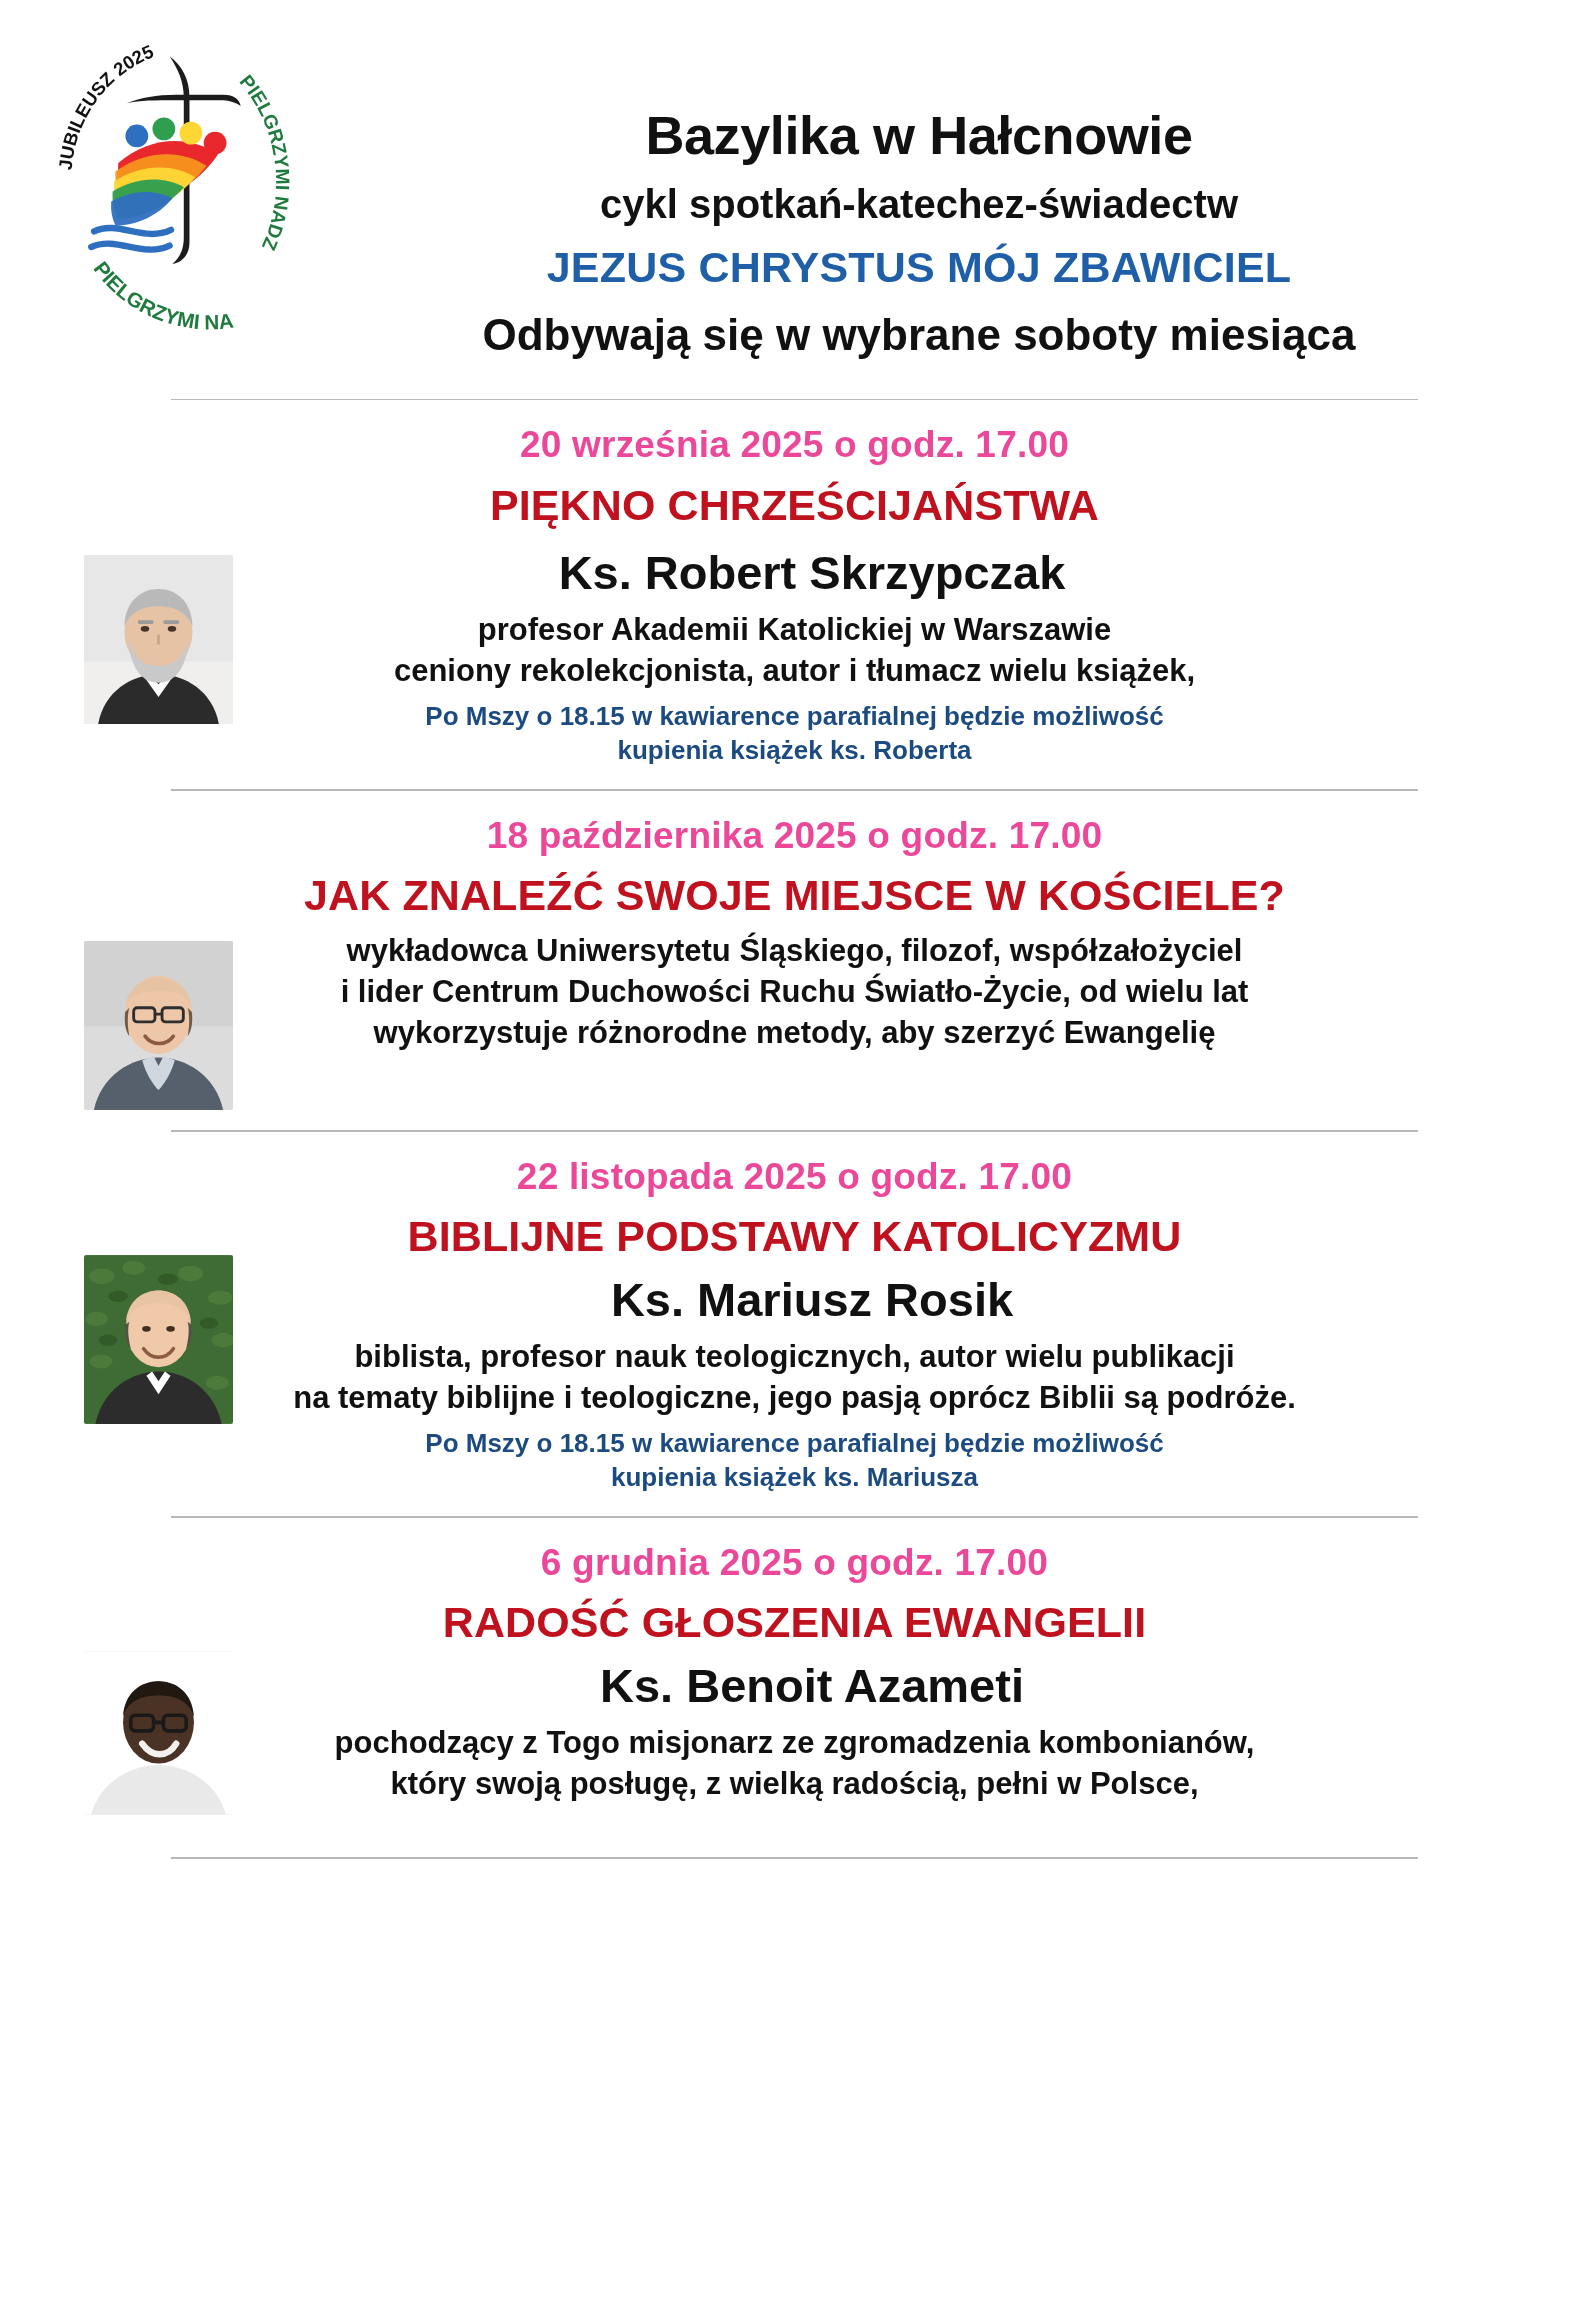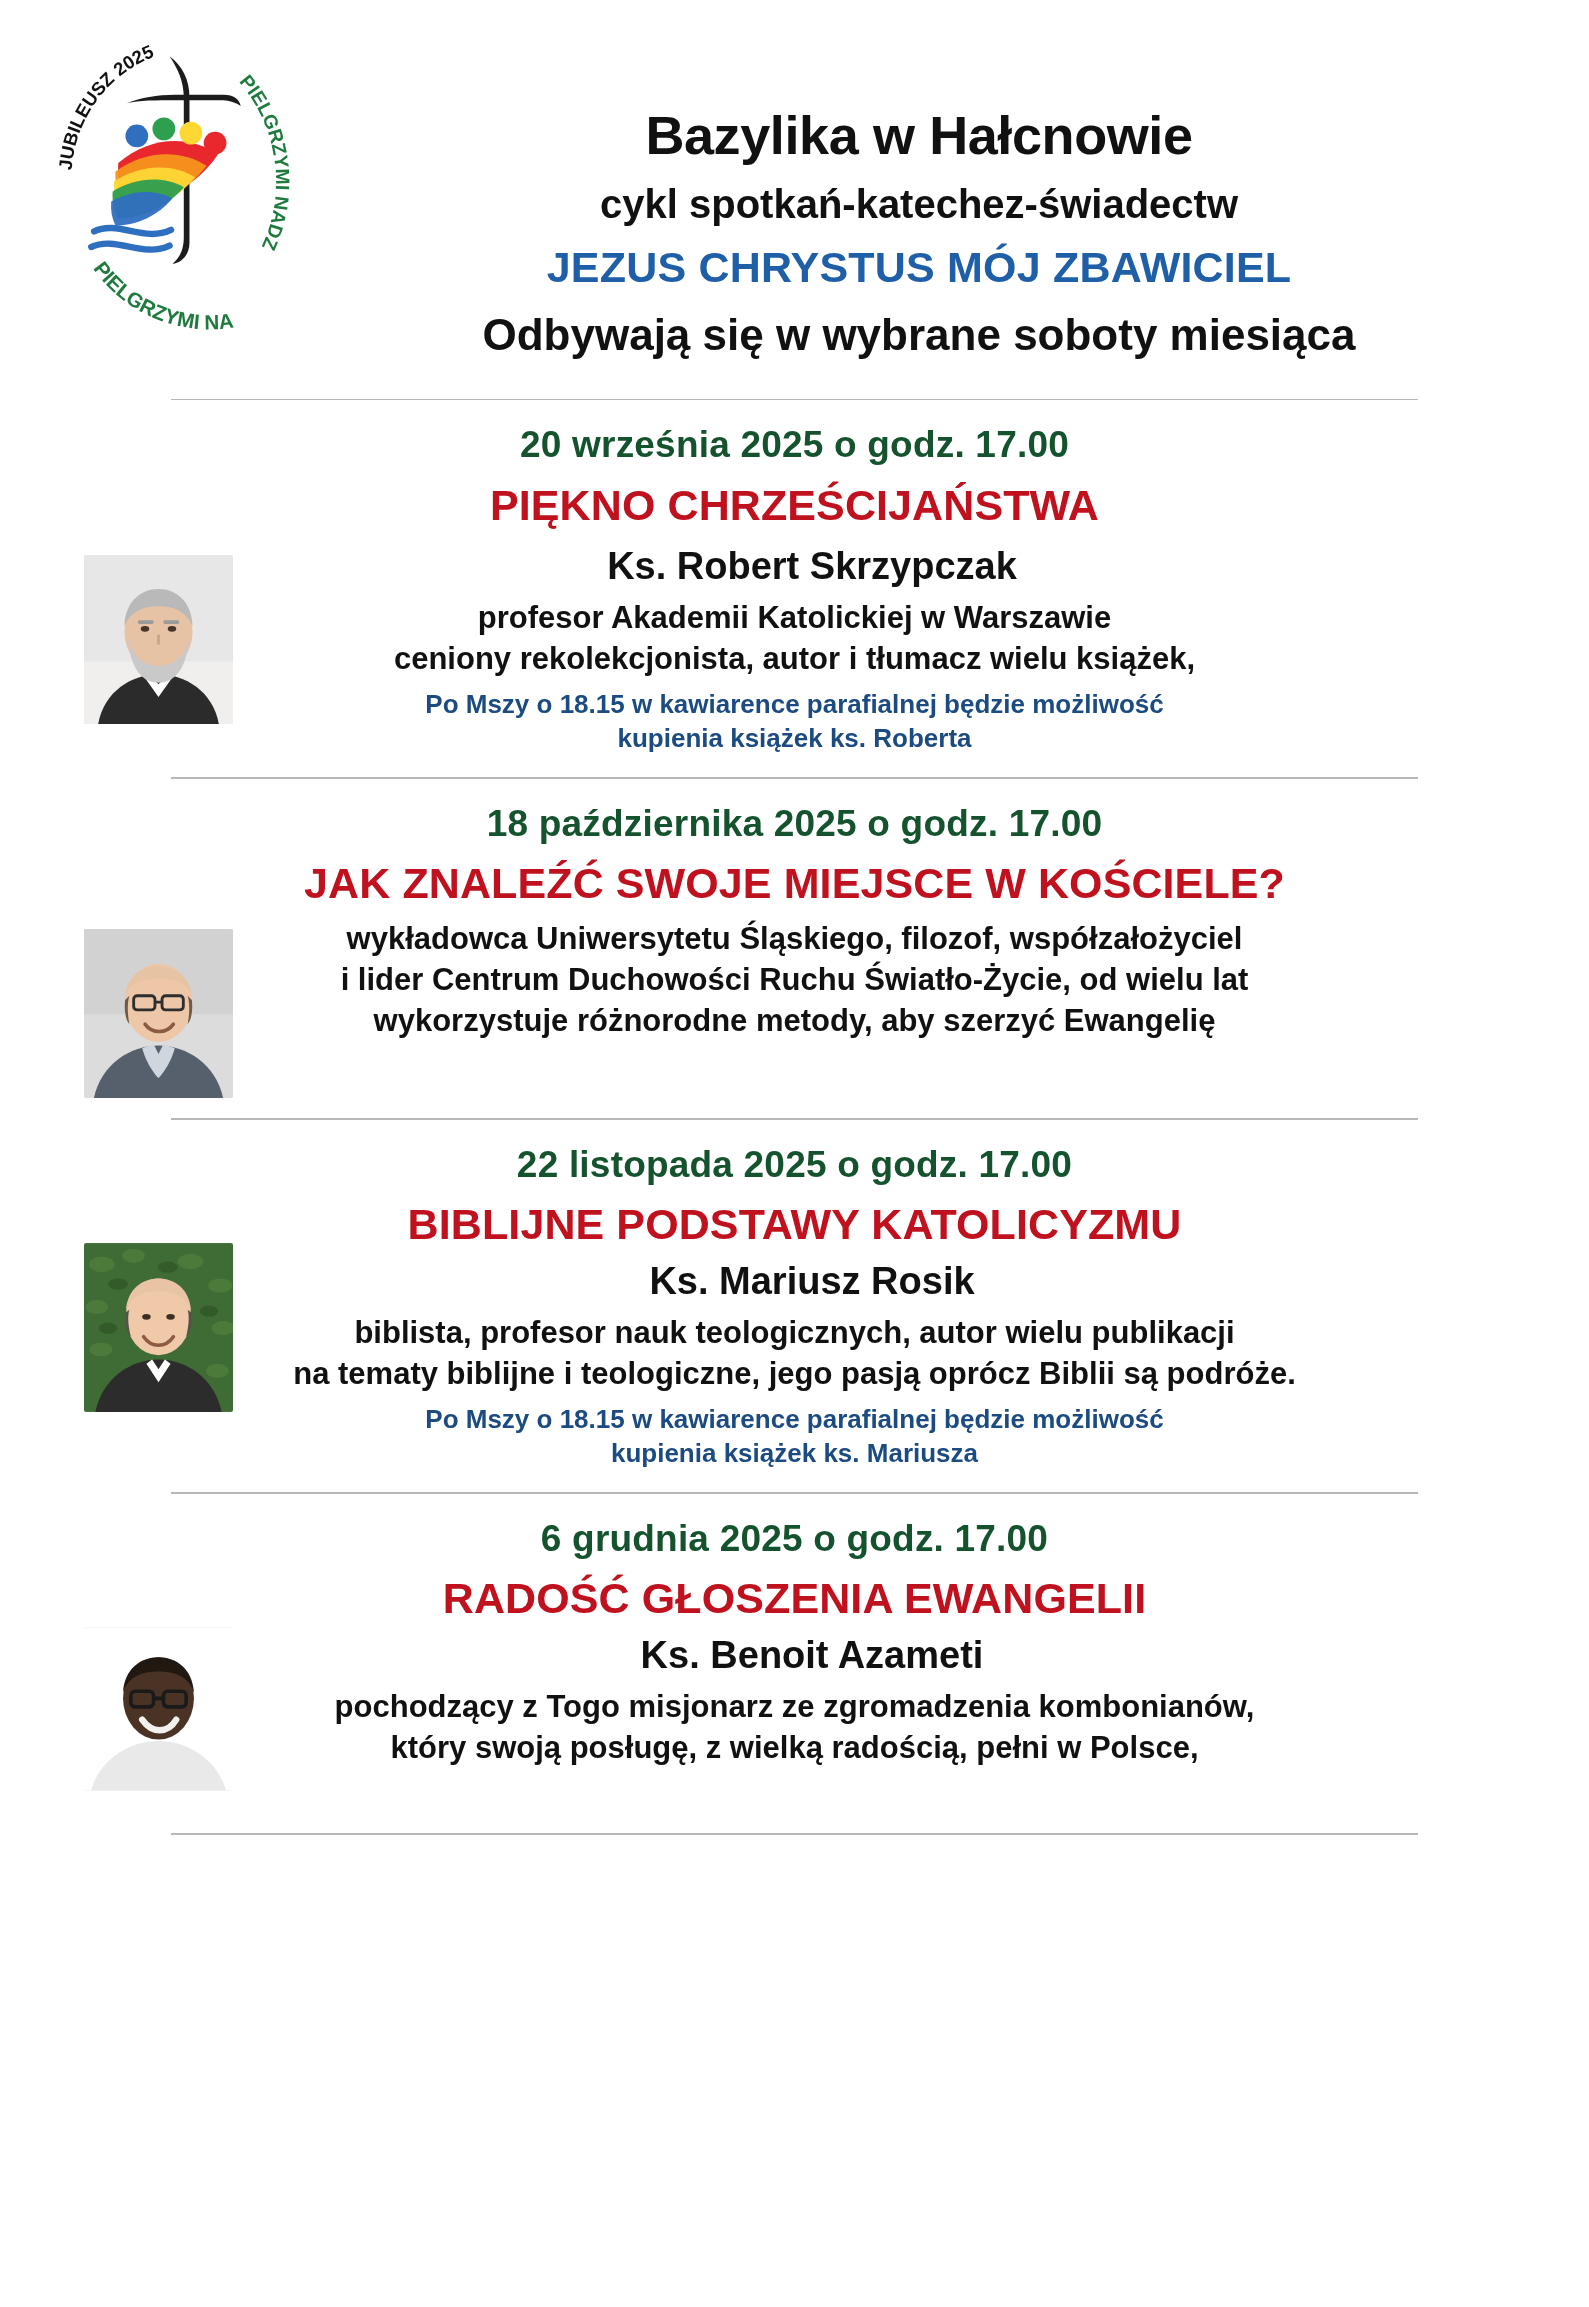--- a/index.html
+++ b/index.html
@@ -81,21 +81,21 @@
 
   
   .event {
     position: relative;
     padding: 24px 0 21.3px 0;
   }
   .event-date {
     text-align: center;
     font-size: 37px;
     font-weight: bold;
-    color: #14532d;
+    color: #ec4899;
     letter-spacing: 0.2px;
   }
   .event-title {
     text-align: center;
     font-size: 43px;
     font-weight: bold;
     color: #c0111f;
     margin-top: 15.7px;
     letter-spacing: 0.1px;
     line-height: 1.1;
@@ -111,21 +111,21 @@
     top: 10px;
     width: 149px;
     height: 169px;
     border-radius: 2.1px;
     overflow: hidden;
     background: #e9e9e9;
   }
   .portrait svg { display: block; }
   .event-speaker {
     text-align: center;
-    font-size: 38px;
+    font-size: 47px;
     font-weight: bold;
     color: #111111;
     margin-top: 7.1px;
     padding-left: 35px;
   }
   .event-desc {
     text-align: center;
     font-size: 31px;
     font-weight: bold;
     color: #111111;

